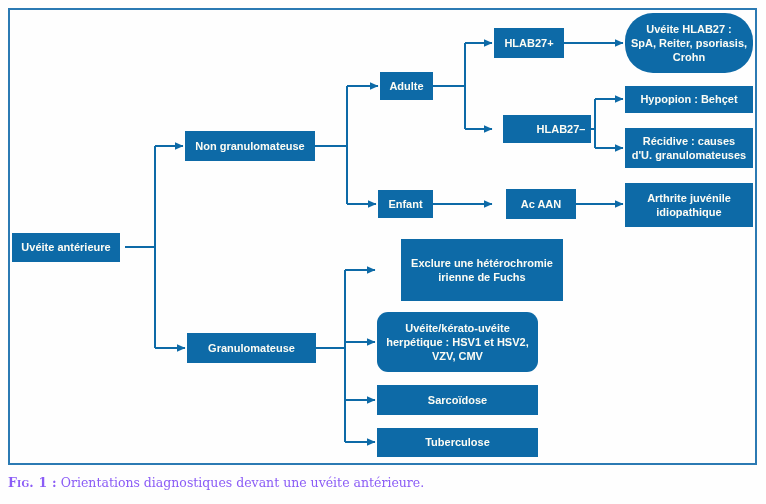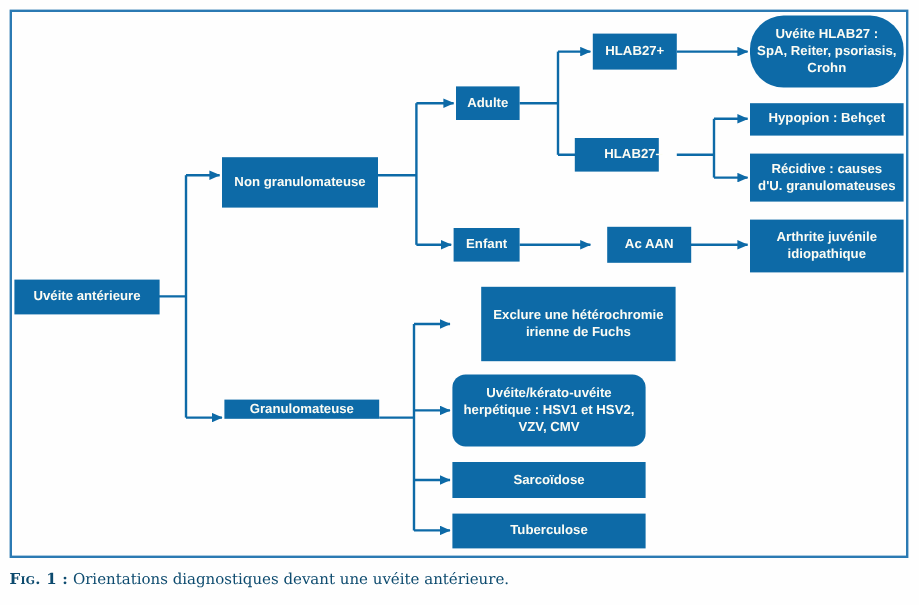--- a/index.html
+++ b/index.html
@@ -18,21 +18,21 @@
   }
   .node {
     position:absolute; background:#0d6aa7; color:#fcfcf4;
     display:flex; align-items:center; justify-content:center;
     text-align:center; font-weight:bold; font-size:11px; line-height:1.28;
     white-space:pre-line; padding:2px 3px;
     font-family:"Liberation Sans", sans-serif;
   }
   .caption {
     position:absolute; left:8px; top:475px; width:750px;
-    font-family:"DejaVu Serif", serif; font-size:12.5px; color:#0c4a6e;
+    font-family:"DejaVu Serif", serif; font-size:12.5px; color:#8b5cf6;
   }
   .caption .cap-label {
     font-weight:bold; font-variant:small-caps; letter-spacing:0.2px;
   }
 </style>
 </head>
 <body>
 
 <div class="page">
 
@@ -73,33 +73,33 @@
 
       <path d="M316,348 H345"></path>
       <path d="M345,270 V442"></path>
       <path d="M345,270 H375" marker-end="url(#arw)"></path>
       <path d="M345,342 H375" marker-end="url(#arw)"></path>
       <path d="M345,400 H375" marker-end="url(#arw)"></path>
       <path d="M345,442 H375" marker-end="url(#arw)"></path>
     </g>
   </svg>
 
-  <div class="node" style="left:12px;  top:233px; width:121px; height:29px;text-align:right;">Uvéite antérieure</div>
+  <div class="node" style="left:12px;  top:233px; width:108px; height:29px;text-align:right;">Uvéite antérieure</div>
 
-  <div class="node" style="left:185px; top:131px; width:130px; height:42px;">Non granulomateuse</div>
+  <div class="node" style="left:185px; top:131px; width:130px; height:30px;">Non granulomateuse</div>
 
-  <div class="node" style="left:187px; top:333px; width:129px; height:16px;">Granulomateuse</div>
+  <div class="node" style="left:187px; top:333px; width:129px; height:30px;">Granulomateuse</div>
 
   <div class="node" style="left:380px; top:72px;  width:53px;  height:28px;">Adulte</div>
 
   <div class="node" style="left:378px; top:190px; width:55px;  height:28px;text-align:center;">Enfant</div>
 
   <div class="node" style="left:494px; top:28px;  width:70px;  height:30px;">HLAB27+</div>
 
-  <div class="node" style="left:479px; top:115px; width:70px;  height:28px;padding-left:31px;">HLAB27–</div>
+  <div class="node" style="left:503px; top:115px; width:88px;  height:28px;padding-left:31px;">HLAB27–</div>
 
   <div class="node" style="left:494px; top:189px; width:70px;  height:30px;margin-left:12px;">Ac AAN</div>
 
   <div class="node" style="left:625px; top:13px;  width:128px; height:60px;border-radius:28px;">Uvéite HLAB27 :
 SpA, Reiter, psoriasis,
 Crohn</div>
 
   <div class="node" style="left:625px; top:128px; width:128px; height:40px;">Récidive : causes
 d'U. granulomateuses</div>
 

